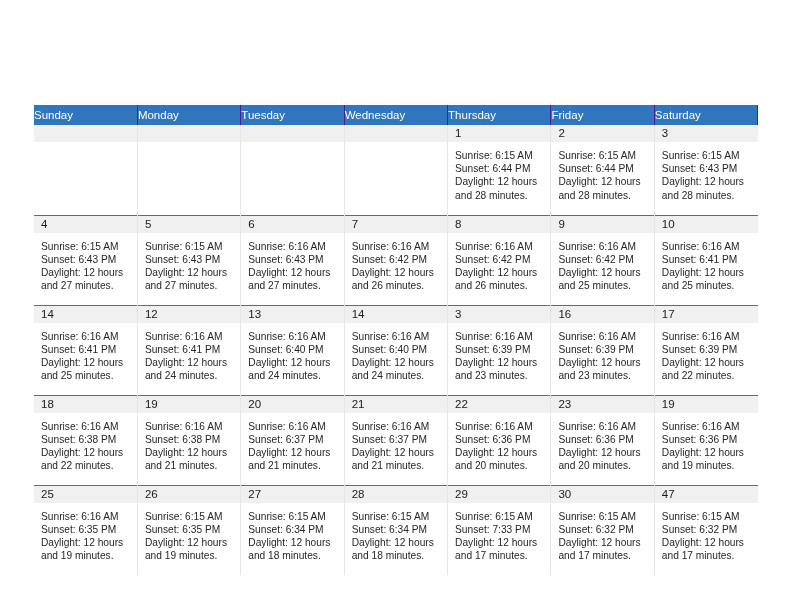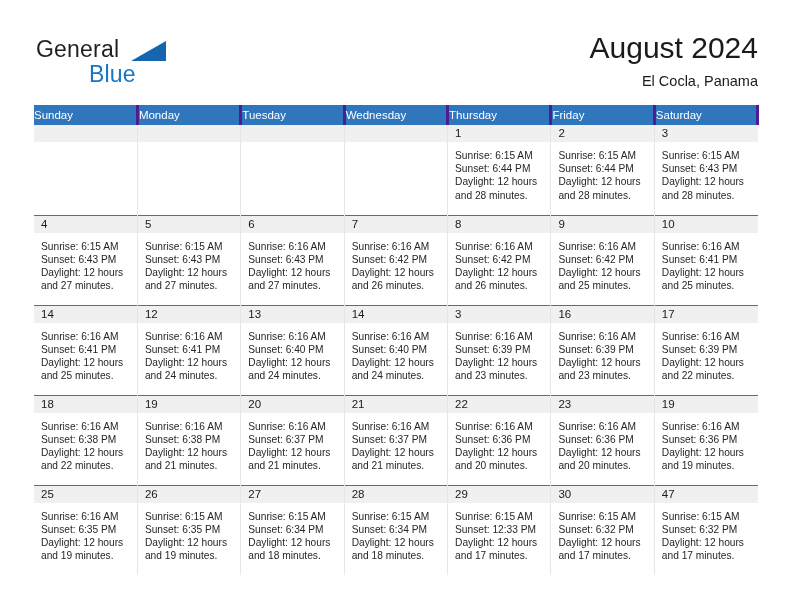--- a/index.html
+++ b/index.html
@@ -104,21 +104,21 @@
 
   thead th {
     background: #2f76bc;
     color: #ffffff;
     font-weight: normal;
     font-size: 11.5px;
     text-align: left;
     padding: 5px 0 6px 7px;
     height: 20px;
     box-sizing: border-box;
-    border-right: 3px solid #4c1d95;
+    border-right: 1px solid #4c1d95;
   }
 
   tbody tr {
     height: 90px;
   }
 
   tbody td {
     vertical-align: top;
     border-top: 1px solid #2f76bc;
     border-right: 1px solid #e6e6e6;
@@ -151,34 +151,20 @@
     line-height: 13.2px;
     color: #262626;
   }
   .cell-body div { white-space: nowrap; }
 </style>
 </head>
 <body>
 
 <div class="page">
 
-  <div class="header">
-
-    <div class="brand">
-      <span class="brand-general">General</span>
-      <span class="brand-triangle"></span>
-      <span class="brand-blue">Blue</span>
-    </div>
-
-    <div class="title-block">
-      <div class="cal-title">August 2024</div>
-      <div class="cal-subtitle">El Cocla, Panama</div>
-    </div>
-
-  </div>
 
   <table class="calendar">
     <colgroup>
       <col style="width:103.4px">
         <col style="width:103.4px">
         <col style="width:103.4px">
       <col style="width:103.4px">
         <col style="width:103.4px">
         <col style="width:103.4px">
       <col style="width:103.4px">
@@ -559,21 +545,21 @@
             <div>Daylight: 12 hours</div>
             <div>and 18 minutes.</div>
           </div>
             </div>
           </td>
         <td>
             <div class="cell-inner">
           <div class="daynum-band">29</div>
           <div class="cell-body">
             <div>Sunrise: 6:15 AM</div>
-            <div>Sunset: 12:33 PM</div>
+            <div>Sunset: 7:33 PM</div>
             <div>Daylight: 12 hours</div>
             <div>and 17 minutes.</div>
           </div>
             </div>
           </td>
         <td>
             <div class="cell-inner">
           <div class="daynum-band">30</div>
           <div class="cell-body">
             <div>Sunrise: 6:15 AM</div>

